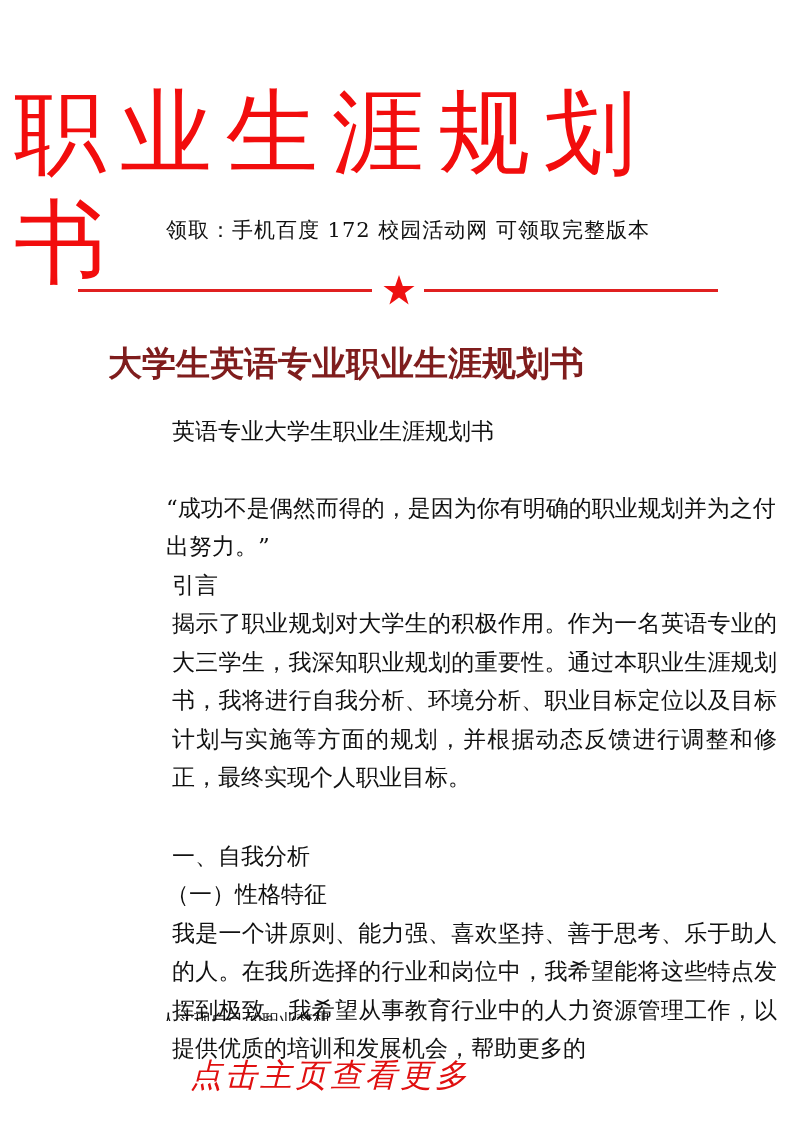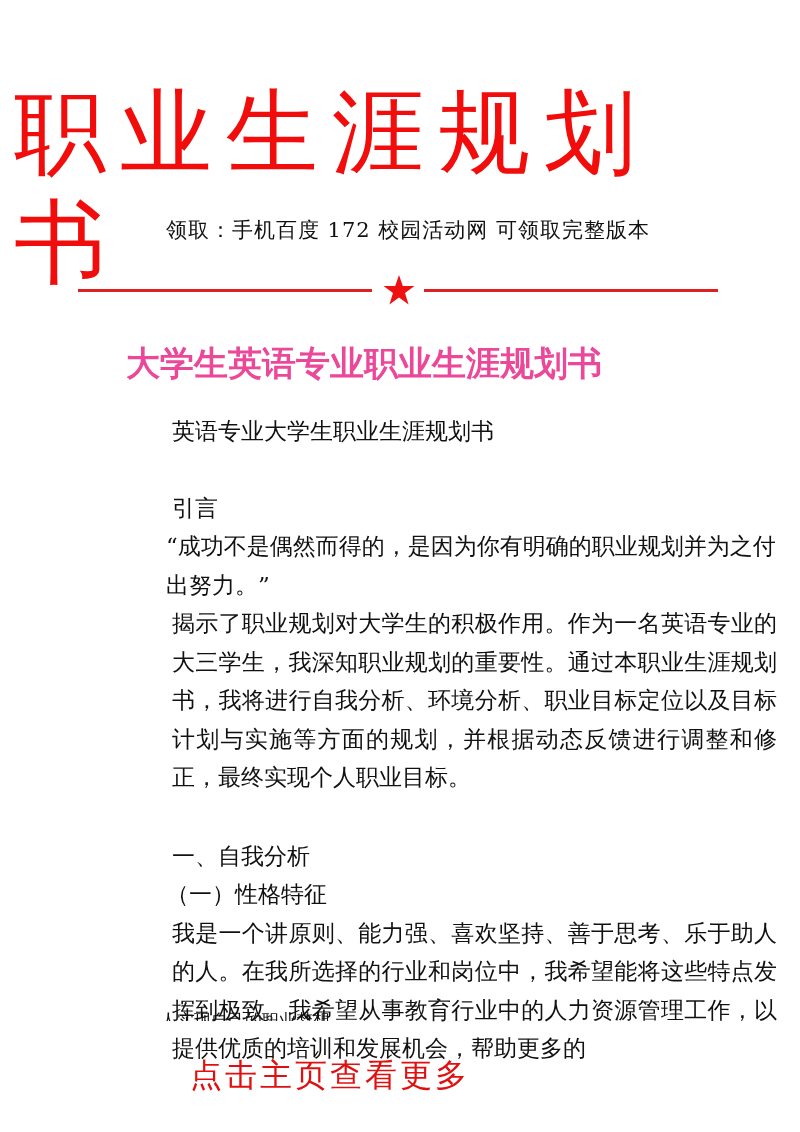--- a/index.html
+++ b/index.html
@@ -65,22 +65,21 @@
     .doc-title {
       position: absolute;
       left: 0;
       top: 338px;
       width: 692px;
       text-align: center;
       font-family: "DejaVu Sans", "Liberation Sans", sans-serif;
       font-weight: bold;
       font-size: 34px;
       line-height: 50px;
-      color: #ec4899;
-      margin-left: 18px;
+      color: #7f1d1d;
     }
     .content {
       position: absolute;
       left: 172px;
       top: 412px;
       width: 605px;
       font-size: 23px;
       line-height: 38.5px;
       color: #111;
     }
@@ -114,20 +113,21 @@
       position: absolute;
       left: 0;
       top: 1052px;
       width: 660px;
       text-align: center;
       color: #e01010;
       font-size: 32px;
       line-height: 46px;
       letter-spacing: 3px;
       cursor: pointer;
+      font-style: italic;
     }
   </style>
 </head>
 <body>
 
 <div class="banner-title">职业生涯规划书</div>
 
 <div class="subtitle-note">领取：手机百度 172 校园活动网 可领取完整版本</div>
 
 <div class="divider">
@@ -136,22 +136,22 @@
     <polygon points="16,0 19.8,11 31.5,11 22,18 25.6,29.5 16,22.5 6.4,29.5 10,18 0.5,11 12.2,11" fill="#ee1111"></polygon>
   </svg>
   <div class="line right"></div>
 </div>
 
 <div class="doc-title">大学生英语专业职业生涯规划书</div>
 
 <div class="content">
   <p>英语专业大学生职业生涯规划书</p>
   <div class="gap"></div>
+  <p style="margin-left:-6px;">“成功不是偶然而得的，是因为你有明确的职业规划并为之付出努力。”</p>
   <p>引言</p>
-  <p style="margin-left:-6px;">“成功不是偶然而得的，是因为你有明确的职业规划并为之付出努力。”</p>
   <p class="justify">揭示了职业规划对大学生的积极作用。作为一名英语专业的大三学生，我深知职业规划的重要性。通过本职业生涯规划书，我将进行自我分析、环境分析、职业目标定位以及目标计划与实施等方面的规划，并根据动态反馈进行调整和修正，最终实现个人职业目标。</p>
   <div class="gap-big"></div>
   <p>一、自我分析</p>
   <p style="margin-left:-6px;">（一）性格特征</p>
   <p class="justify">我是一个讲原则、能力强、喜欢坚持、善于思考、乐于助人的人。在我所选择的行业和岗位中，我希望能将这些特点发挥到极致。我希望从事教育行业中的人力资源管理工作，以提供优质的培训和发展机会，帮助更多的</p>
 </div>
 
 <div class="clip-line">
   <span>人实现自己的职业梦想</span>
 </div>

